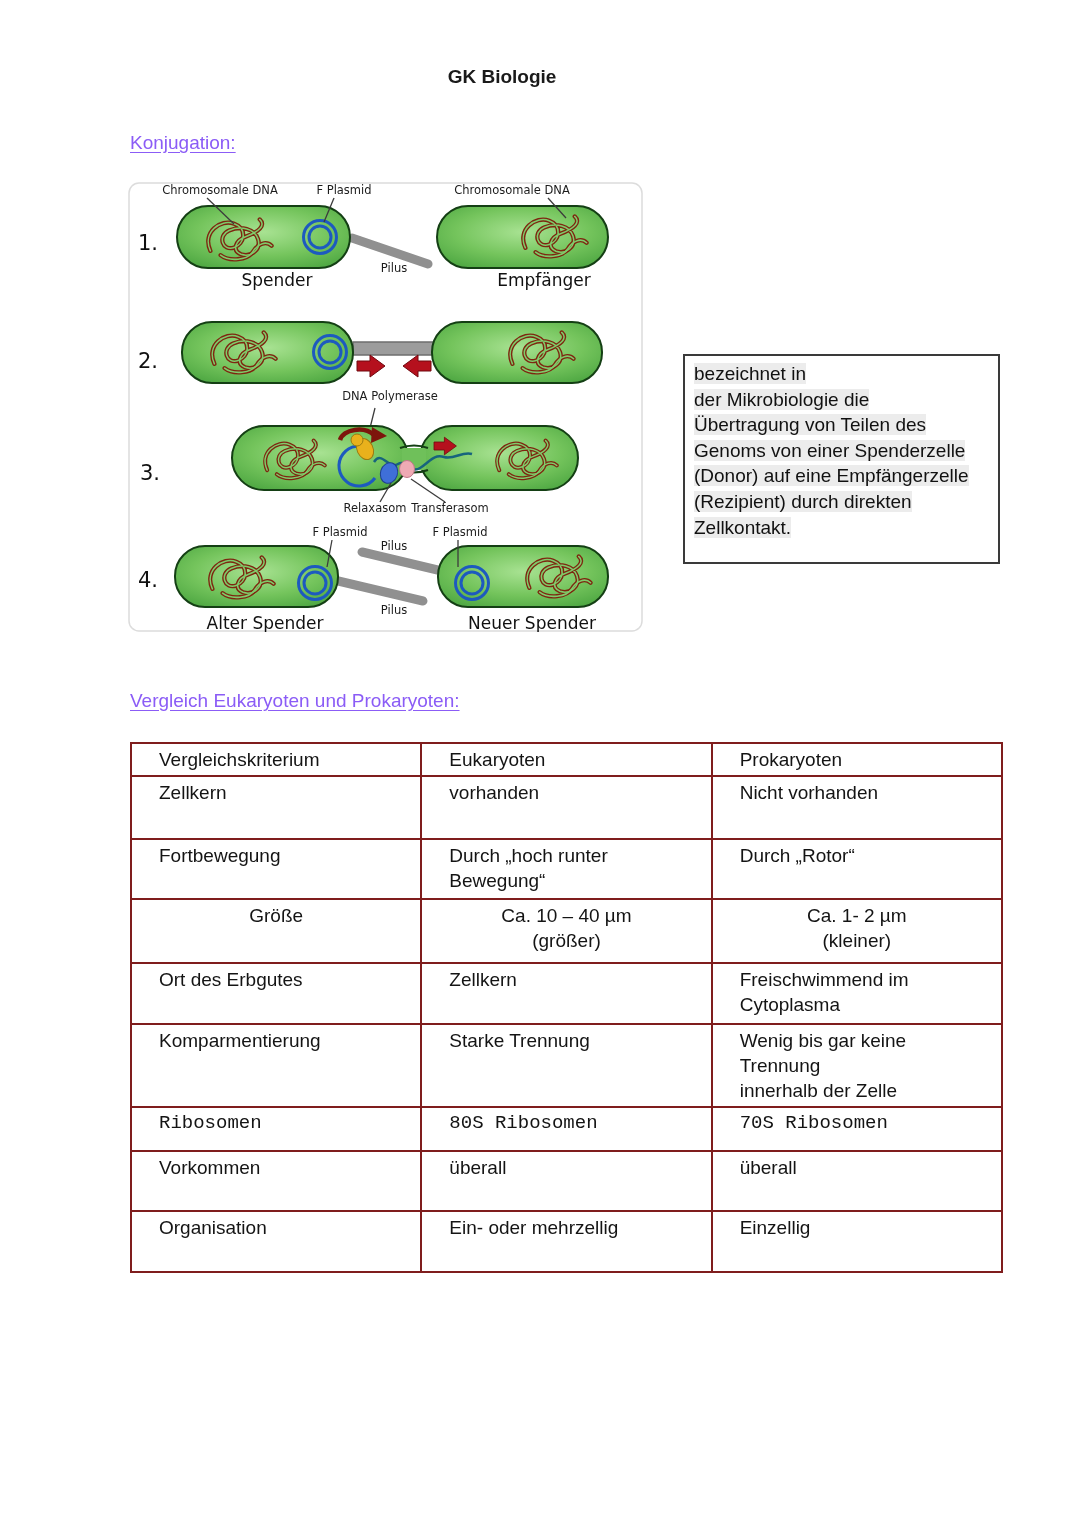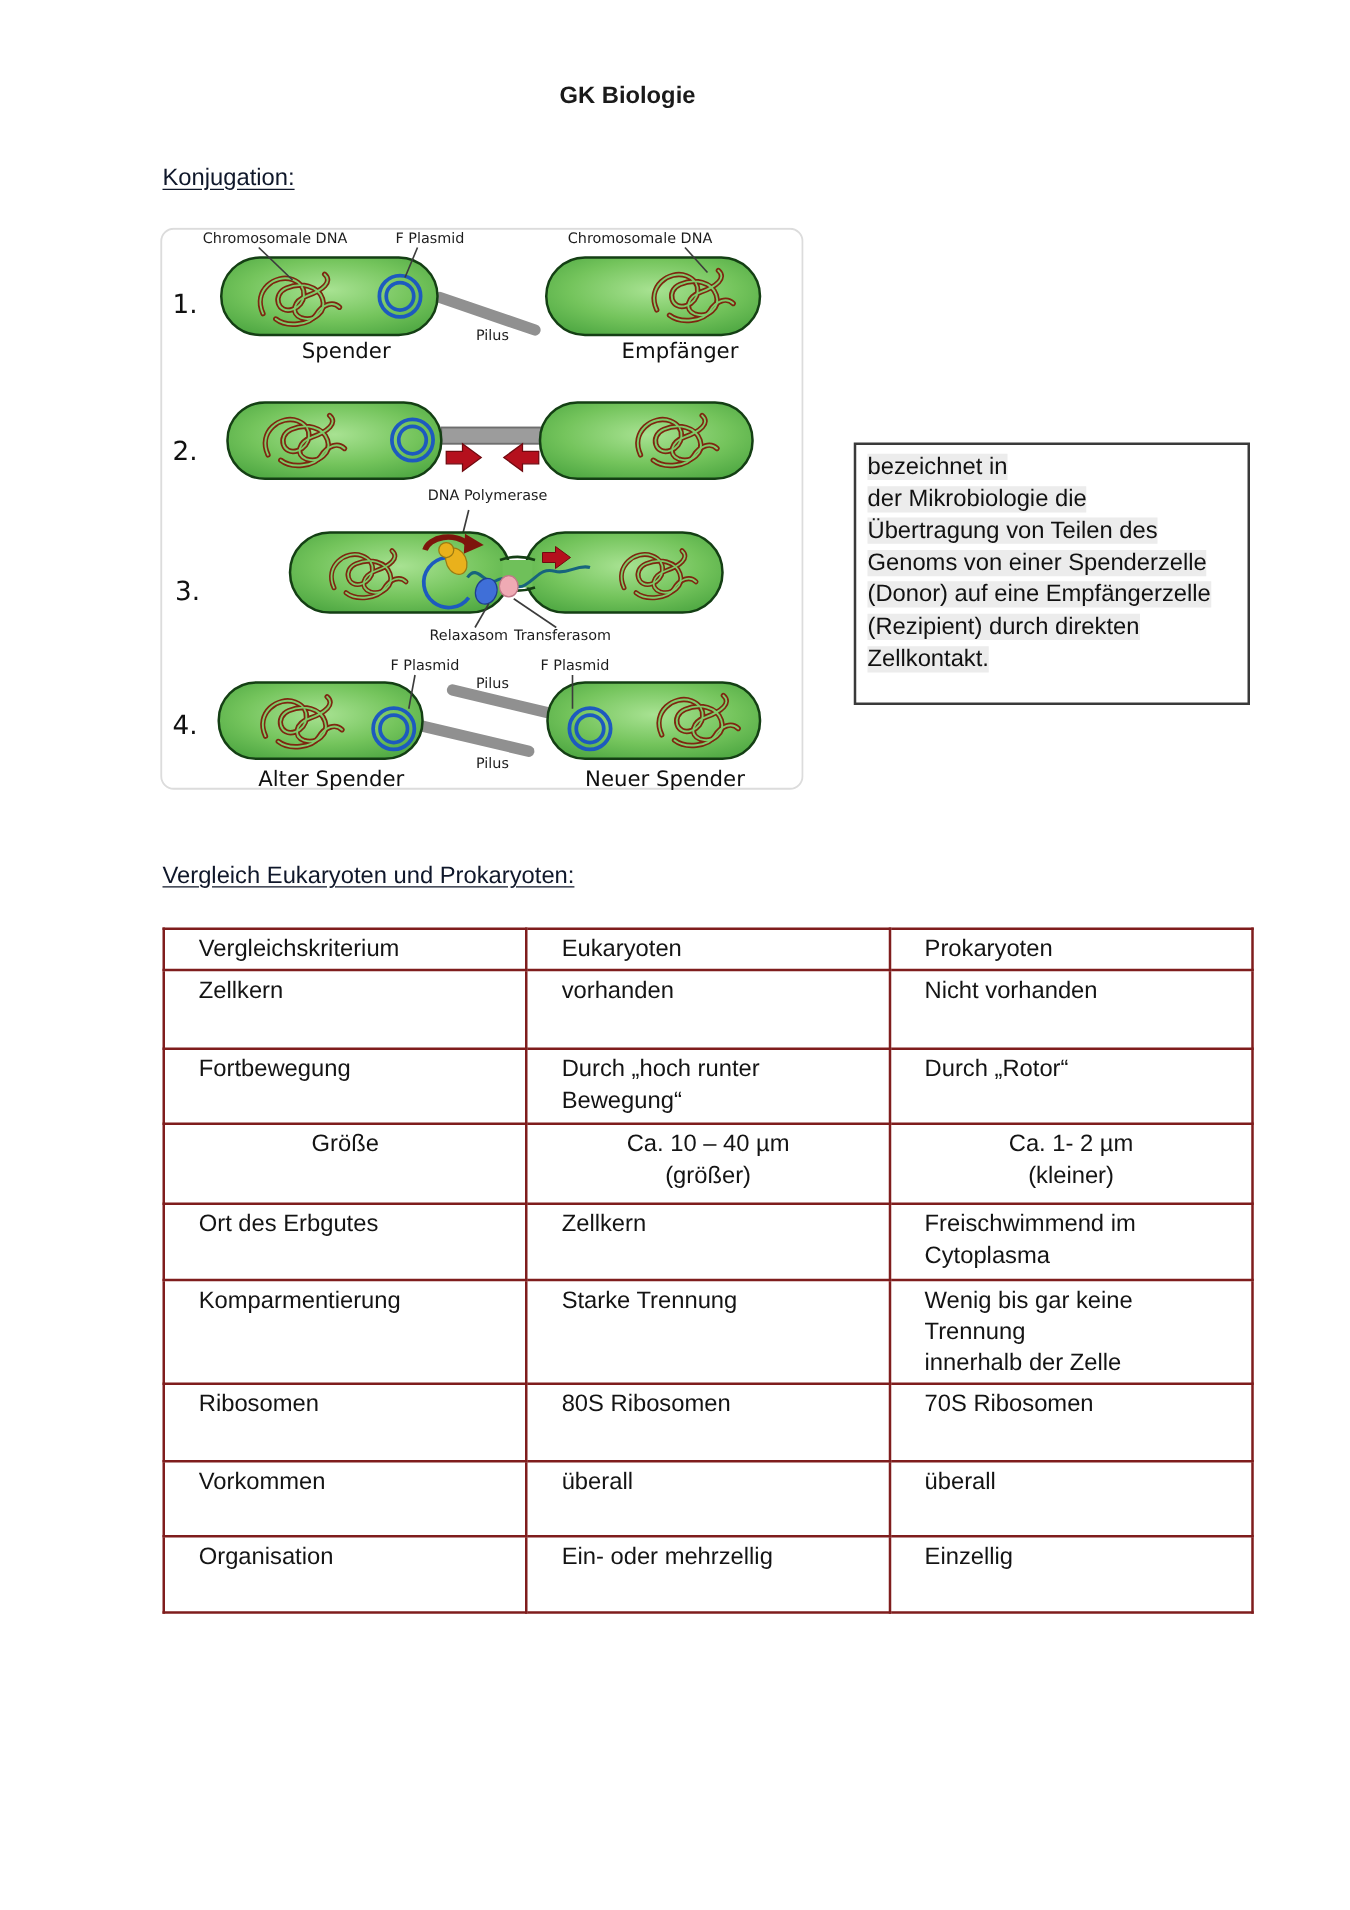--- a/index.html
+++ b/index.html
@@ -5,21 +5,21 @@
   html,body{margin:0;padding:0;}
   body{
     width:1080px;height:1528px;position:relative;background:#ffffff;
     font-family:"Liberation Sans",sans-serif;color:#1c1c1c;overflow:hidden;
   }
   .title{
     position:absolute;top:66px;left:0;width:1004px;text-align:center;
     font-size:19px;color:#1a1a1a;font-weight:bold;
   }
   .h{
-    position:absolute;left:130px;font-size:19px;color:#0f172a;
+    position:absolute;left:130px;font-size:19px;color:#8b5cf6;
     text-decoration:underline;text-underline-offset:3px;
   }
   .h.konj{top:132px;}
   .h.verg{top:690px;}
   .diagram{position:absolute;left:128px;top:182px;}
   .defbox{
     position:absolute;left:683px;top:354px;width:317px;
     border:2px solid #3a3a3a;padding:5px 9px 22px 9px;box-sizing:border-box;
     font-size:19px;line-height:25.6px;color:#111;
   }
@@ -28,21 +28,21 @@
     position:absolute;left:130px;top:742px;width:873px;
     border-collapse:collapse;table-layout:fixed;
     font-size:19px;color:#141414;
   }
   table.cmp td{
     border:2px solid #7f1d1d;vertical-align:top;
     padding:3px 27px;white-space:pre-line;line-height:25px;
   }
   tr.rhh{height:33px;}
   tr.rh0{height:63px;} tr.rh1{height:60px;} tr.rh2{height:64px;text-align:center;}
-  tr.rh3{height:61px;} tr.rh4{height:62px;} tr.rh5{height:62px;}
+  tr.rh3{height:61px;} tr.rh4{height:62px;} tr.rh5{height:44px;font-family:Liberation Mono, monospace;}
   tr.rh6{height:60px;} tr.rh7{height:61px;margin-top:10px;}
   
   .cell{fill:url(#cellg);stroke:#143f14;stroke-width:2;}
   .pilusline{stroke:#909090;stroke-width:9;stroke-linecap:round;fill:none;}
   .ptr{stroke:#3c3c3c;stroke-width:1.3;}
   .lbl{font-family:"DejaVu Sans",sans-serif;font-size:11.5px;fill:#1c1c1c;text-anchor:middle;}
   .name{font-family:"DejaVu Sans",sans-serif;font-size:17px;fill:#101010;text-anchor:middle;}
   .num{font-family:"DejaVu Sans",sans-serif;font-size:21px;fill:#101010;}
   .dna-d{fill:none;stroke:#7e2610;stroke-width:5;stroke-linecap:round;}
   .dna-l{fill:none;stroke:#7fcc6a;stroke-width:1.8;stroke-linecap:round;}

